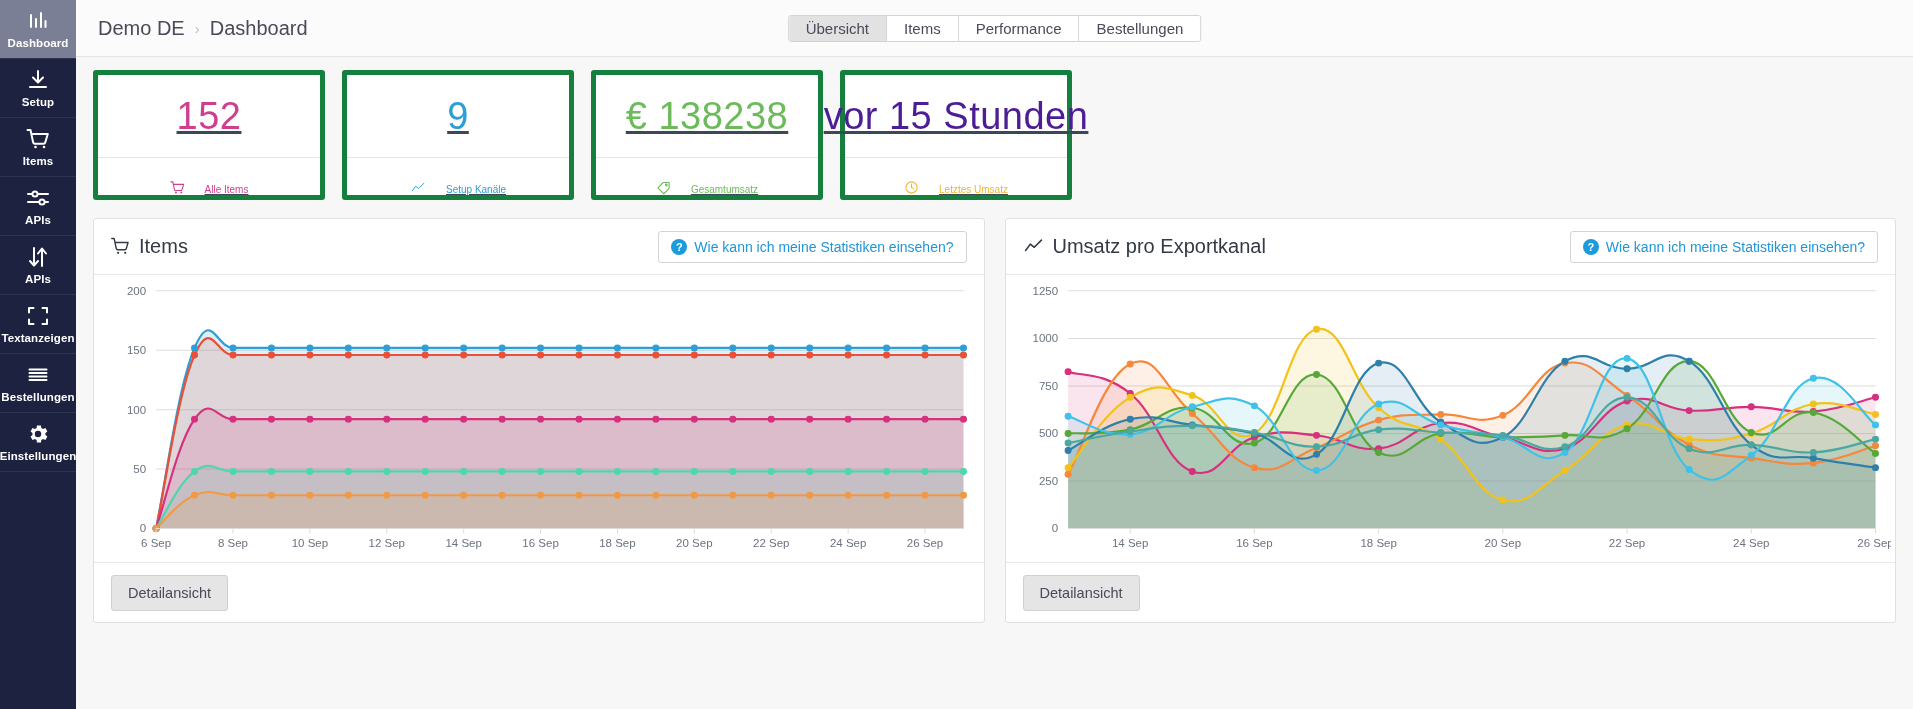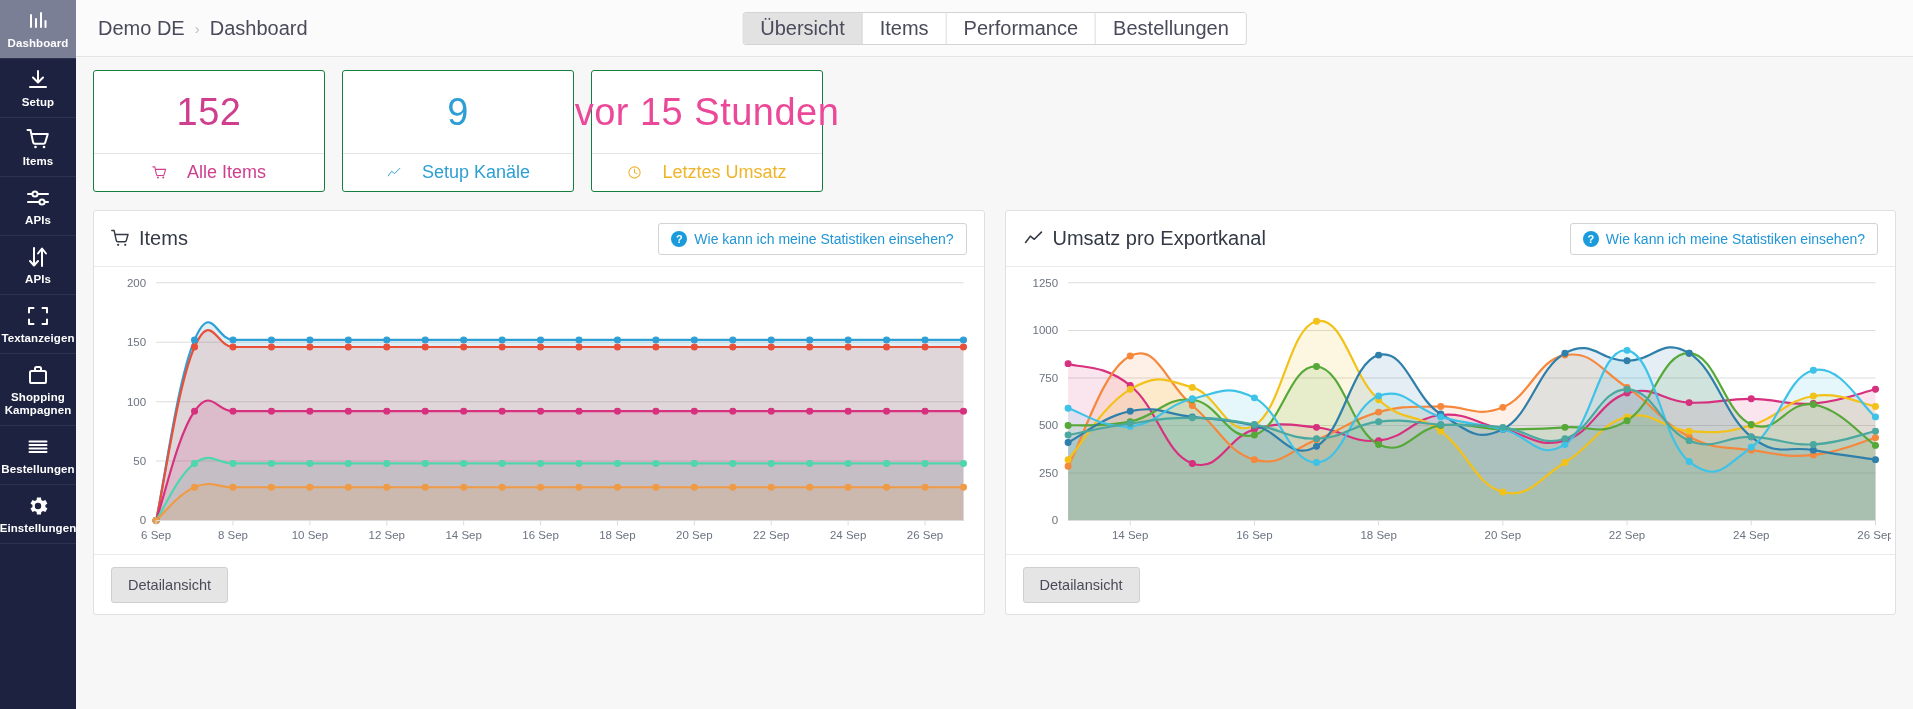--- a/index.html
+++ b/index.html
@@ -50,43 +50,43 @@
   .crumbs .crumb { color:#4a4a5a; }
   .crumbs .crumb.link { cursor:pointer; }
   .crumbs .sep { color:#b9bfc9; margin:0 10px; font-size:15px; }
 
   .tabs {
     position:absolute; left:50%; transform:translateX(-50%);
     display:flex; border:1px solid #d3d3d3; border-radius:3px; overflow:hidden;
     background:#fff;
   }
   .tab {
-    padding:4px 17px; font-size:20px; color:#4a4a5a;
+    padding:4px 17px; font-size:15px; color:#4a4a5a;
     background:#fff; cursor:pointer;
     border-right:1px solid #d3d3d3; white-space:nowrap;
   }
   .tab:last-child { border-right:none; }
   .tab.active { background:#e2e2e2; }
 
   .content { flex:1 1 auto; padding:13px 17px 0 17px; overflow:hidden; }
 
   
   .kpi-row { display:flex; gap:17px; margin-bottom:18px; }
   .kpi {
-    background:#ffffff; border:1px solid #15803d; border-radius:3px;
-    width:232px; flex:0 0 232px;
+    background:#ffffff; border:5px solid #15803d; border-radius:3px;
+    width:232px; flex:0 0 232px;text-decoration:underline;
   }
   .kpi-val {
     height:83px; display:flex; align-items:center; justify-content:center;
     font-size:38px; font-weight:300; letter-spacing:.5px;
     border-bottom:1px solid #e4e4e4; white-space:nowrap;
   }
   .kpi-foot {
-    height:37px; display:flex; align-items:center; justify-content:center;
-    gap:20px; font-size:18px;
+    height:37px; display:flex; align-items:flex-end; justify-content:center;
+    gap:20px; font-size:10px;
   }
   .kpi-foot svg { display:block; }
 
   
   .panels { display:flex; gap:20px; }
   .panel {
     background:#ffffff; border:1px solid #e0e0e0; border-radius:3px;
     flex:1 1 0; min-width:0; height:405px;
     display:flex; flex-direction:column;
   }
@@ -185,29 +185,20 @@
       <div class="side-item">
         <span class="side-ico">
           <svg width="24" height="24" viewBox="0 0 24 24" fill="none" stroke="#fff" stroke-width="2" stroke-linecap="round" stroke-linejoin="round">
             <polyline points="3,8.5 3,4 7.5,4"></polyline>
             <polyline points="16.5,4 21,4 21,8.5"></polyline>
             <polyline points="21,15.5 21,20 16.5,20"></polyline>
             <polyline points="7.5,20 3,20 3,15.5"></polyline>
           </svg>
         </span>
         <span class="side-label">Textanzeigen</span>
-      </div>
-      <div class="side-item">
-        <span class="side-ico">
-          <svg width="24" height="24" viewBox="0 0 24 24" fill="none" stroke="#fff" stroke-width="2" stroke-linecap="round" stroke-linejoin="round">
-            <rect x="4" y="8" width="16" height="12" rx="1.6"></rect>
-            <path d="M9 8V5.5a1.5 1.5 0 0 1 1.5-1.5h3A1.5 1.5 0 0 1 15 5.5V8"></path>
-          </svg>
-        </span>
-        <span class="side-label">Shopping<br>Kampagnen</span>
       </div>
       <div class="side-item">
         <span class="side-ico">
           <svg width="24" height="24" viewBox="0 0 24 24" fill="none" stroke="#fff" stroke-width="2" stroke-linecap="round" stroke-linejoin="round">
             <line x1="3.5" y1="6.5" x2="20.5" y2="6.5"></line>
             <line x1="3.5" y1="10" x2="20.5" y2="10"></line>
             <line x1="3.5" y1="13.5" x2="20.5" y2="13.5"></line>
             <line x1="3.5" y1="17" x2="20.5" y2="17"></line>
           </svg>
         </span>
@@ -260,21 +251,33 @@
             <div class="kpi-foot" style="color:#2e9fd4">
               <span>
                 <svg width="16" height="14" viewBox="0 0 24 24" fill="none" stroke="#2e9fd4" stroke-width="1.7" stroke-linecap="round" stroke-linejoin="round">
                   <polyline points="2,17 8,9 13,13 22,4"></polyline>
                 </svg>
               </span>
               <span>Setup Kanäle</span>
             </div>
           </div>
           <div class="kpi">
-            <div class="kpi-val" style="color:#ec4899">vor 15 Stunden</div>
+            <div class="kpi-val" style="color:#6cbb5a">€ 138238</div>
+            <div class="kpi-foot" style="color:#6cbb5a">
+              <span>
+                <svg width="15" height="15" viewBox="0 0 24 24" fill="none" stroke="#6cbb5a" stroke-width="1.7" stroke-linecap="round" stroke-linejoin="round">
+                  <path d="M3 12.5 11.5 4 21 4 21 13.5 12.5 22z"></path>
+                  <circle cx="16.5" cy="8" r="1.4"></circle>
+                </svg>
+              </span>
+              <span>Gesamtumsatz</span>
+            </div>
+          </div>
+          <div class="kpi">
+            <div class="kpi-val" style="color:#4c1d95">vor 15 Stunden</div>
             <div class="kpi-foot" style="color:#f0b429">
               <span>
                 <svg width="15" height="15" viewBox="0 0 24 24" fill="none" stroke="#f0b429" stroke-width="1.7" stroke-linecap="round" stroke-linejoin="round">
                   <circle cx="12" cy="12" r="9"></circle>
                   <polyline points="12,6.5 12,12.2 16,14.2"></polyline>
                 </svg>
               </span>
               <span>Letztes Umsatz</span>
             </div>
           </div>

